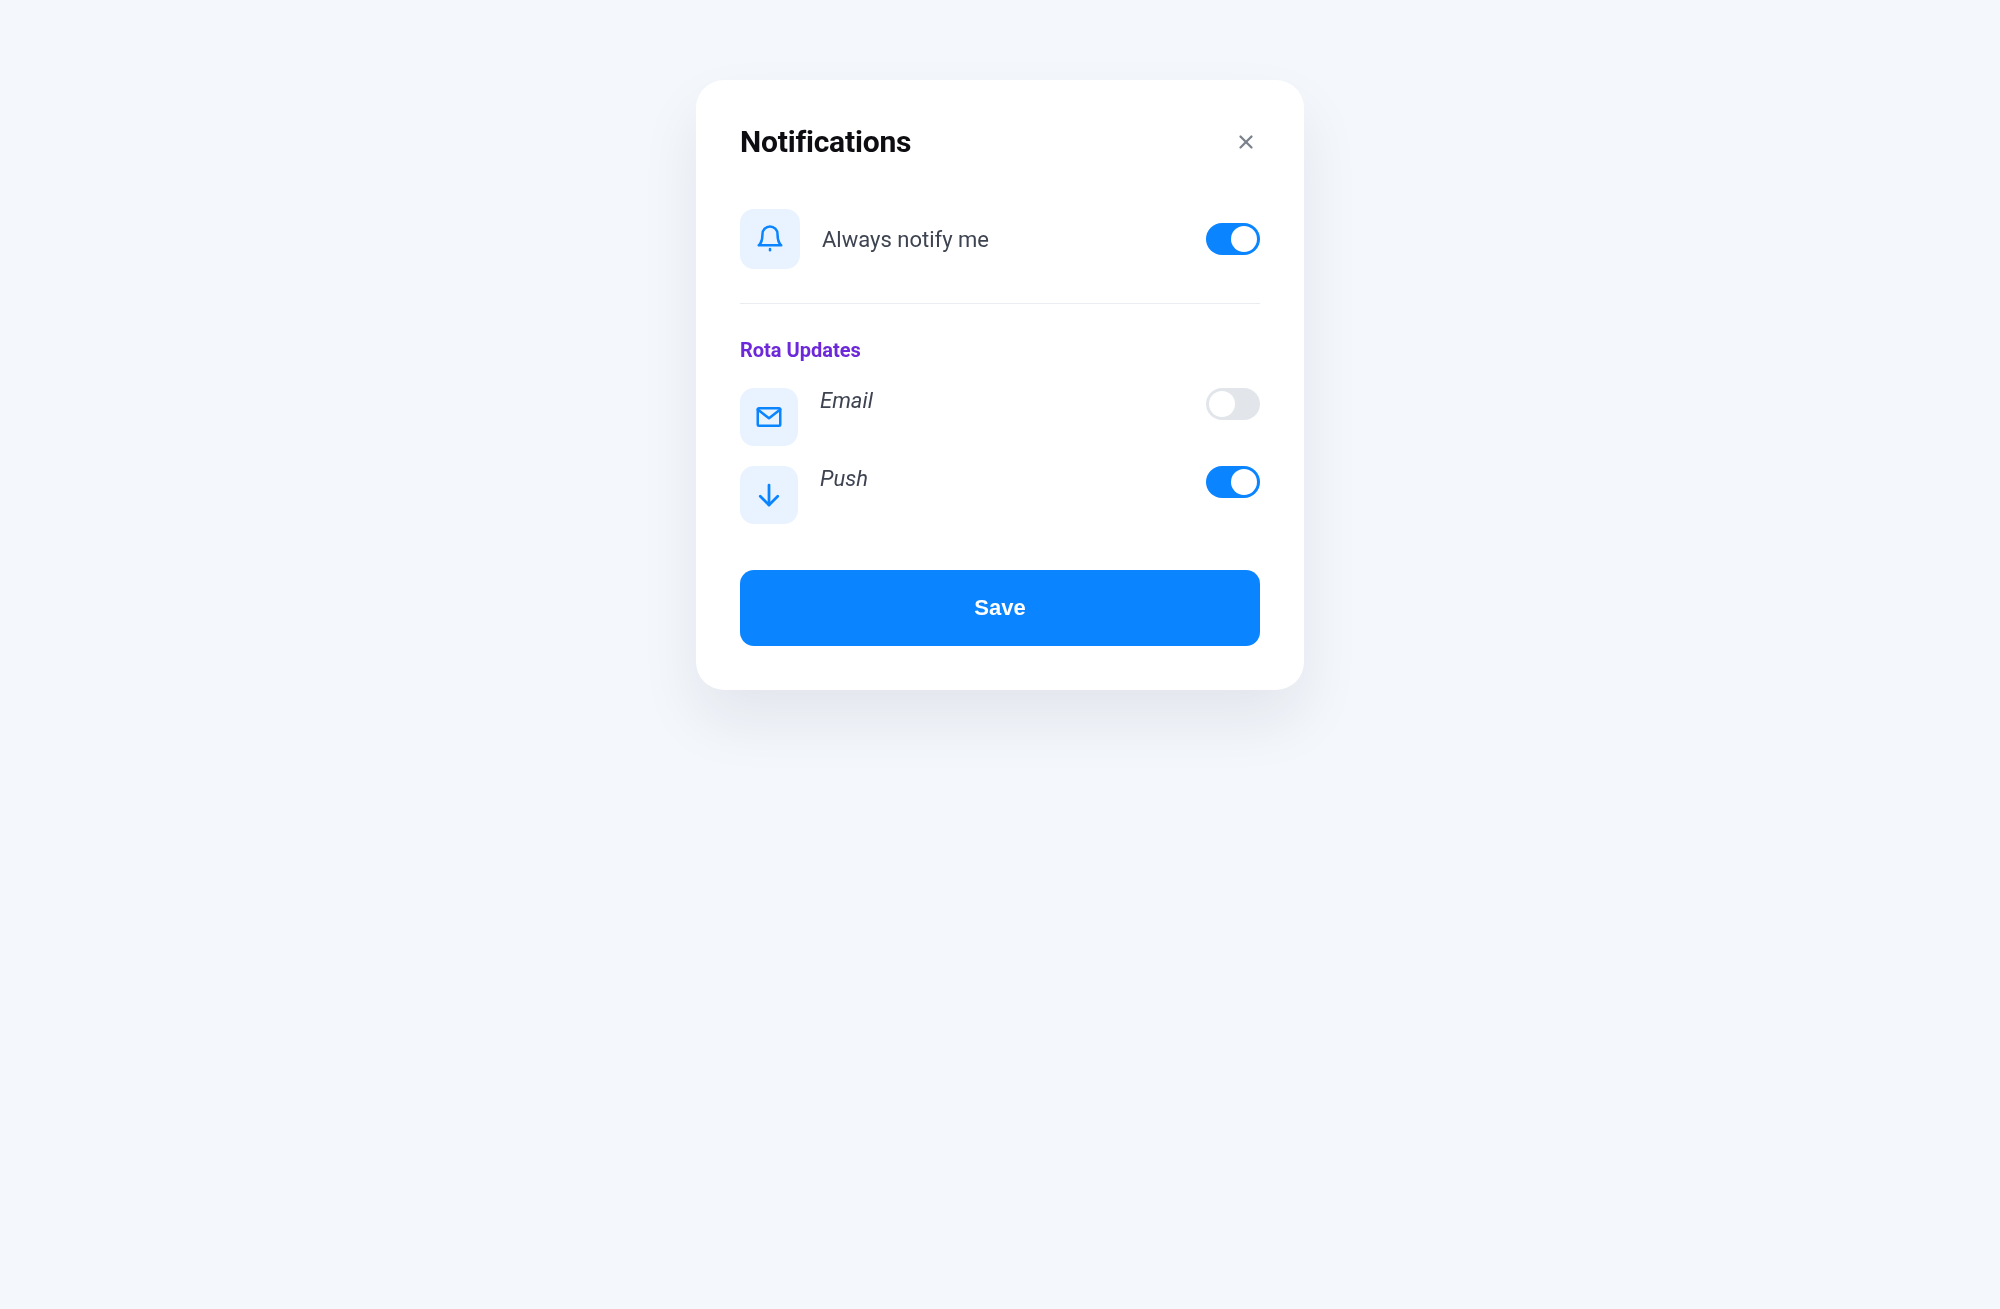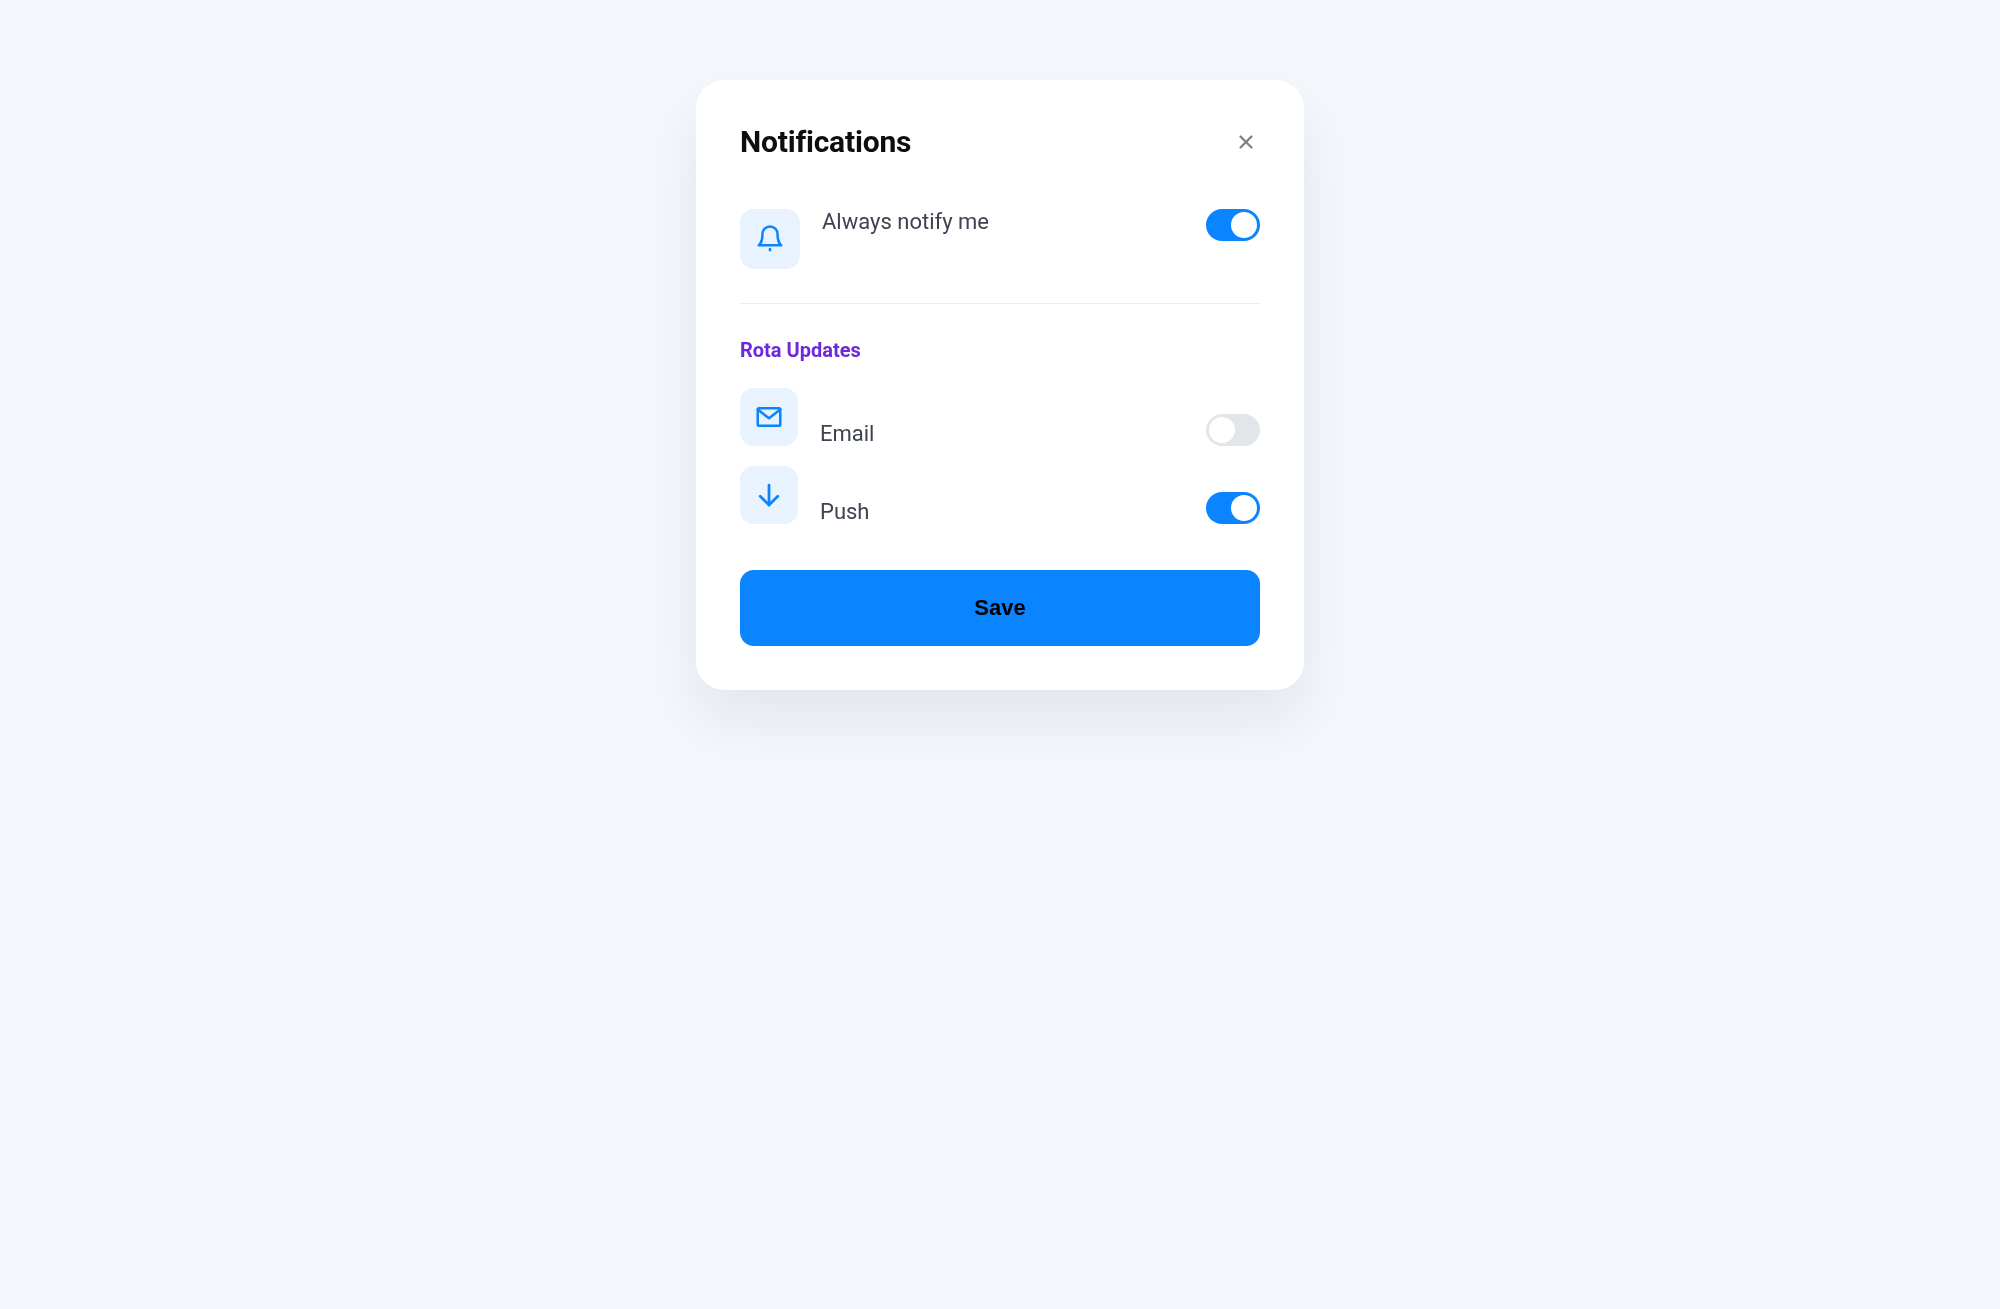--- a/index.html
+++ b/index.html
@@ -43,21 +43,21 @@
     width: 28px;
     height: 28px;
     display: flex;
     align-items: center;
     justify-content: center;
   }
   .close-btn svg { width: 22px; height: 22px; }
 
   .row {
     display: flex;
-    align-items: flex-start;
+    align-items: center;
     padding: 14px 0;
   }
   .row.master {
     padding-bottom: 34px;
     border-bottom: 1px solid #e9edf2;
   }
   .icon-tile {
     width: 60px;
     height: 60px;
     border-radius: 14px;
@@ -76,22 +76,23 @@
   }
   .section-heading {
     font-size: 20px;
     font-weight: 700;
     color: #6d28d9;
     margin-top: 34px;
     margin-bottom: 16px;
   }
   .item-row {
     display: flex;
-    align-items: flex-end;
+    align-items: flex-start;
     padding: 10px 0;
+    font-style: italic;
   }
   .item-row .icon-tile {
     width: 58px;
     height: 58px;
   }
   .item-row .row-label {
     font-size: 22px;
   }
 
   
@@ -118,21 +119,21 @@
   .toggle.off { background: #e2e6eb; }
   .toggle.off .knob { left: 3px; }
 
   .save-btn {
     margin-top: 36px;
     width: 100%;
     height: 76px;
     border: none;
     border-radius: 14px;
     background: #0a84ff;
-    color: #000000;
+    color: #ffffff;
     font-size: 22px;
     font-weight: 600;
     cursor: pointer;
   }
 </style>
 </head>
 <body>
 
 <div class="card">
 

